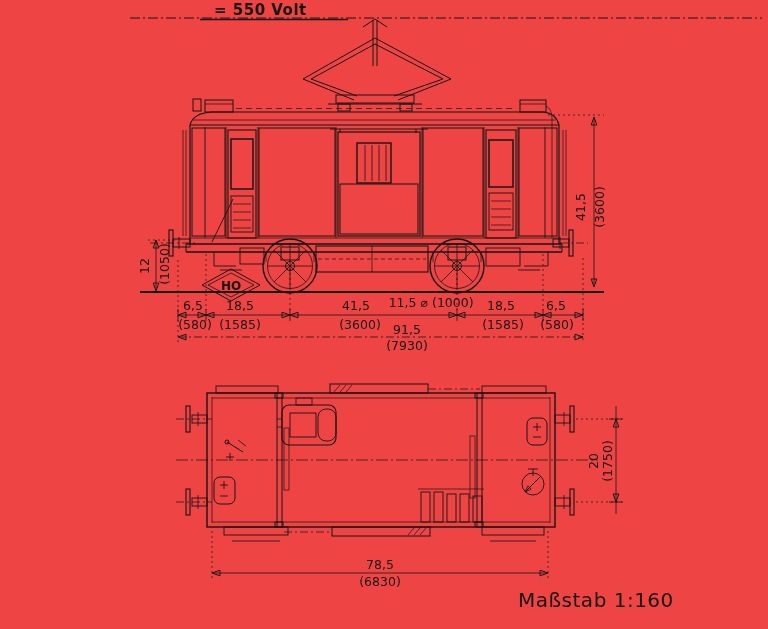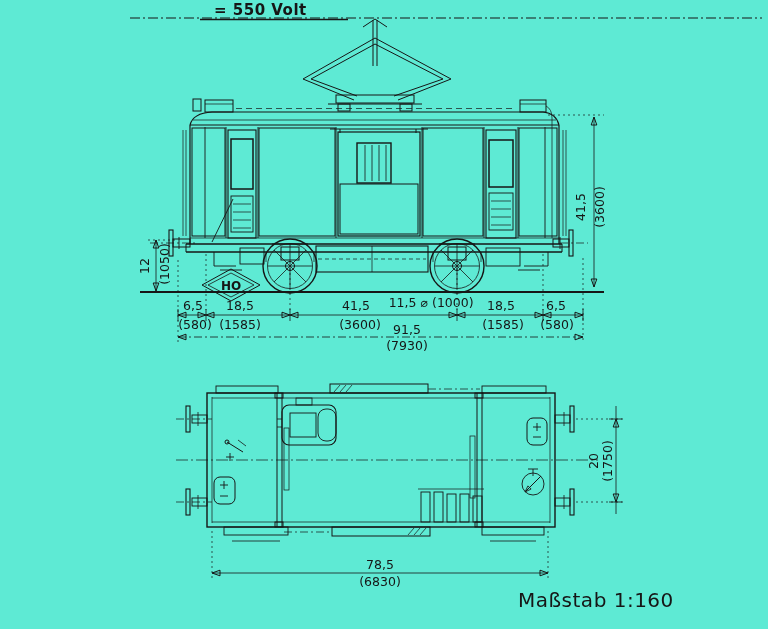--- a/index.html
+++ b/index.html
@@ -1,16 +1,16 @@
 <!DOCTYPE html>
 <html><head>
 <meta charset="utf-8">
 <style>
   html,body{margin:0;padding:0;background:#ffffff;}
-  .page{width:768px;height:629px;position:relative;background:#5eead4;overflow:hidden;
+  .page{width:768px;height:629px;position:relative;background:#ef4444;overflow:hidden;
         font-family:"DejaVu Sans",sans-serif;}
   svg{display:block;}
   svg line,svg path,svg rect,svg circle,svg polygon,svg polyline{stroke:#161616;fill:none;}
   svg text{stroke:none;fill:#161616;font-family:"DejaVu Sans",sans-serif;}
   .ar{fill:#161616;stroke:none;}
   .dim{font-size:12.5px;}
   .voltage{font-size:15px;font-weight:bold;letter-spacing:.5px;}
   .logo-t{font-size:12px;font-weight:bold;}
   .scale-t{font-size:20px;letter-spacing:.5px;}
   .thin{stroke-width:.7;}

